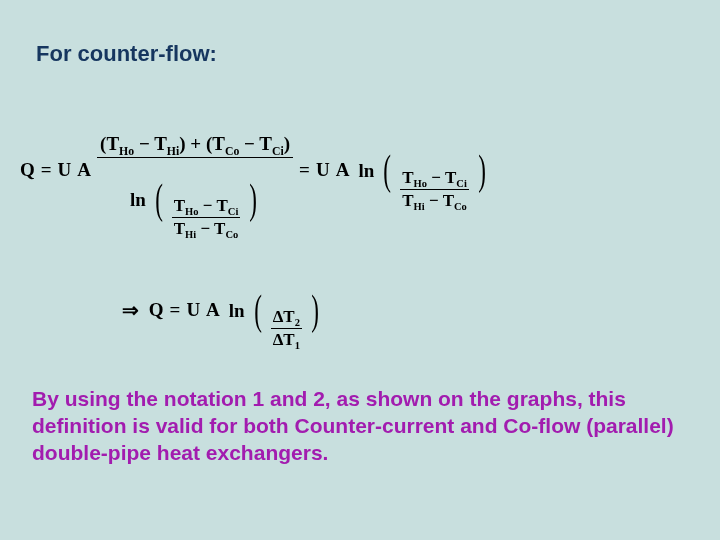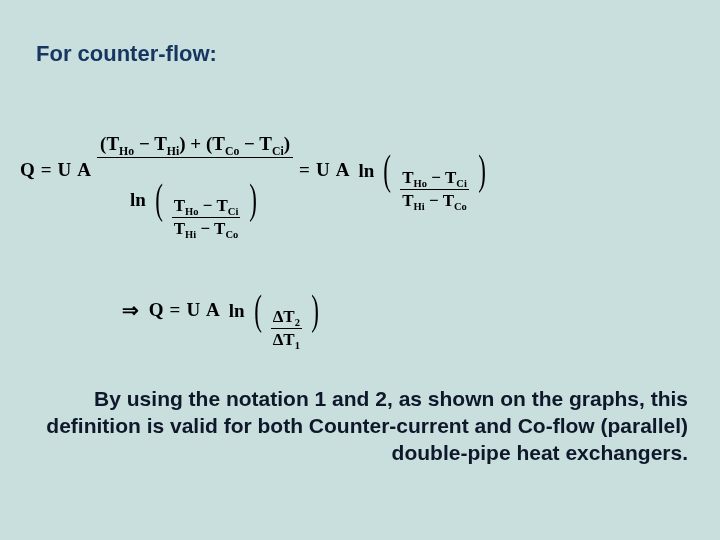--- a/index.html
+++ b/index.html
@@ -78,24 +78,23 @@
     font-size: 42px;
     font-family: "Times New Roman", serif;
     font-weight: normal;
     line-height: 0.8;
     transform: scaleX(0.55);
     display: inline-block;
   }
   .bodytext {
     font-size: 21px;
     font-weight: bold;
-    color: #0f172a;
+    color: #a21caf;
     line-height: 1.28;
     margin-top: 10px;
-    text-align: right;
   }
   .arrow { font-size: 20px; }
 </style>
 </head>
 <body>
 
 <div class="slide">
 
   <div class="heading">For counter-flow:</div>
 

